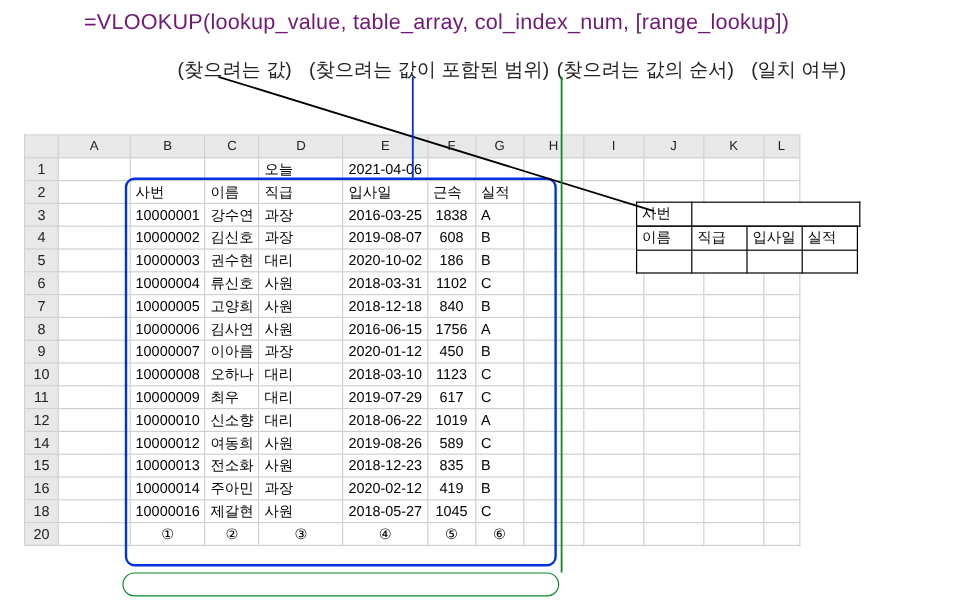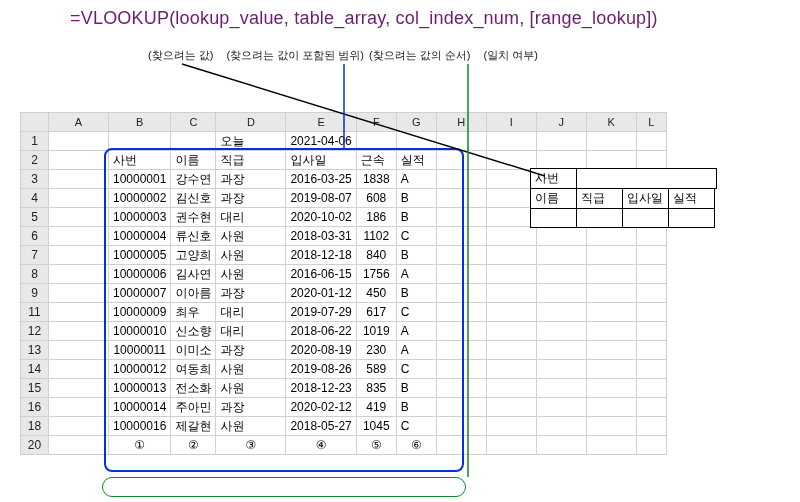--- a/index.html
+++ b/index.html
@@ -14,21 +14,21 @@
     overflow: hidden;
     position: relative;
   }
   .formula {
     font-size: 18px;
     color: #701a75;
     padding: 8px 0 4px 70px;
     letter-spacing: 0.2px;
   }
   .anno-row {
-    font-size: 11px;
+    font-size: 16px;
     color: #222;
     padding: 4px 0 6px 0;
     white-space: nowrap;
     position: absolute;
     top: 44px;
     left: 0;
     width: 100%;
   }
   .anno-row span { display:inline-block; }
   .sheet {
@@ -275,20 +275,35 @@
         <td class="num">2020-01-12</td>
         <td class="num">450</td>
         <td>B</td>
         <td></td>
         <td></td>
         <td></td>
         <td></td>
         <td></td>
       </tr>
       <tr>
+        <td class="rowhdr">10</td>
+        <td></td>
+        <td class="num">10000008</td>
+        <td>오하나</td>
+        <td>대리</td>
+        <td class="num">2018-03-10</td>
+        <td class="num">1123</td>
+        <td>C</td>
+        <td></td>
+        <td></td>
+        <td></td>
+        <td></td>
+        <td></td>
+      </tr>
+      <tr>
         <td class="rowhdr">11</td>
         <td></td>
         <td class="num">10000009</td>
         <td>최우</td>
         <td>대리</td>
         <td class="num">2019-07-29</td>
         <td class="num">617</td>
         <td>C</td>
         <td></td>
         <td></td>
@@ -305,35 +320,20 @@
         <td class="num">2018-06-22</td>
         <td class="num">1019</td>
         <td>A</td>
         <td></td>
         <td></td>
         <td></td>
         <td></td>
         <td></td>
       </tr>
       <tr>
-        <td class="rowhdr">13</td>
-        <td></td>
-        <td class="num">10000011</td>
-        <td>이미소</td>
-        <td>과장</td>
-        <td class="num">2020-08-19</td>
-        <td class="num">230</td>
-        <td>A</td>
-        <td></td>
-        <td></td>
-        <td></td>
-        <td></td>
-        <td></td>
-      </tr>
-      <tr>
         <td class="rowhdr">14</td>
         <td></td>
         <td class="num">10000012</td>
         <td>여동희</td>
         <td>사원</td>
         <td class="num">2019-08-26</td>
         <td class="num">589</td>
         <td>C</td>
         <td></td>
         <td></td>

